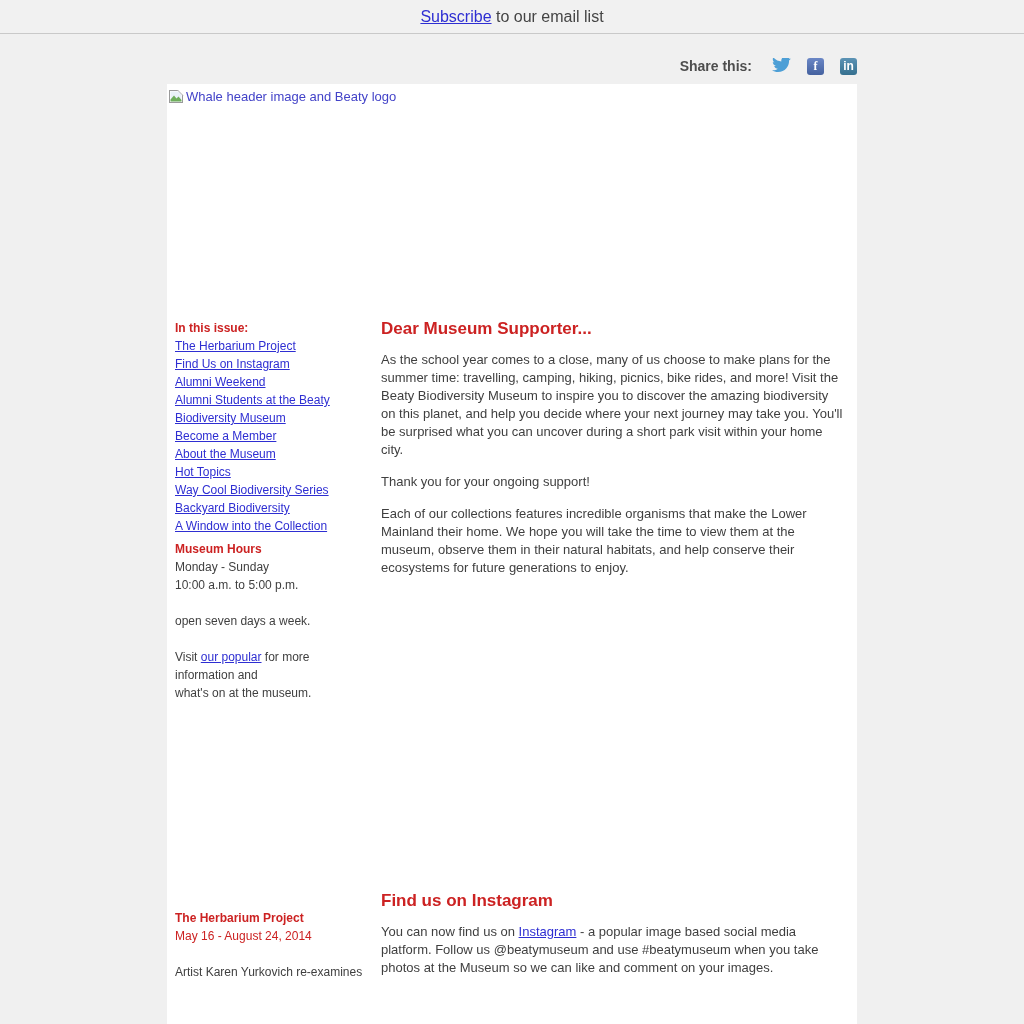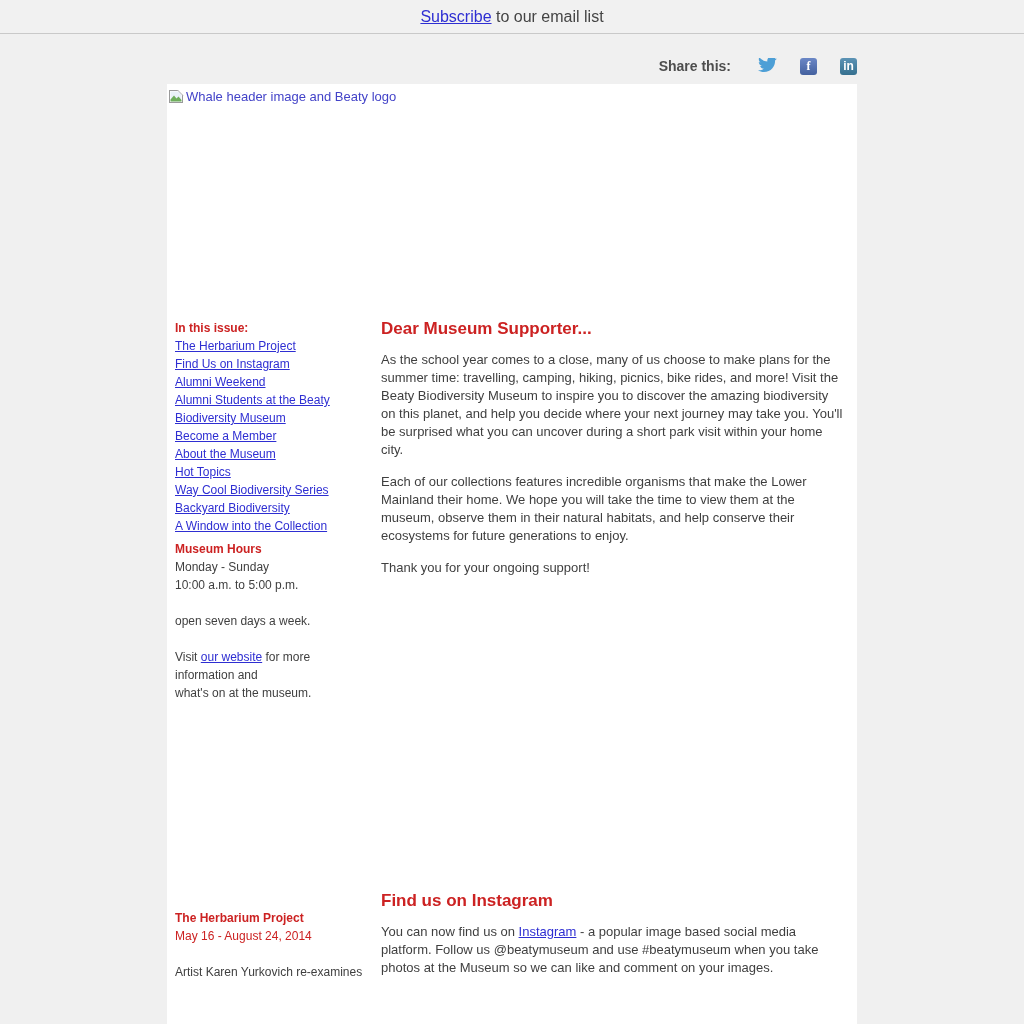--- a/index.html
+++ b/index.html
@@ -13,21 +13,21 @@
 
   
   .topbar {
     height:33px; background:#f1f1f1; border-bottom:1px solid #c9c9c9;
     text-align:center; line-height:33px; font-size:16px; color:#444;
   }
 
   
   .share-row {
     width:690px; margin:22px auto 8px auto; height:20px;
-    display:flex; align-items:center; justify-content:flex-end; gap:23px;
+    display:flex; align-items:center; justify-content:flex-end; gap:16px;
   }
   .share-label { font-size:14px; font-weight:bold; color:#4d4d4d; margin-right:4px; }
   .icon-sq {
     width:17px; height:17px; border-radius:3px; color:#fff;
     display:flex; align-items:center; justify-content:center;
     font-weight:bold; cursor:pointer;
   }
   .icon-fb { background:linear-gradient(#6b87c6,#44619f); font-size:12px; font-family:"Liberation Serif", serif; }
   .icon-li { background:linear-gradient(#5c93b5,#35708f); font-size:12px; }
   .icon-tw { cursor:pointer; display:flex; align-items:center; }
@@ -118,39 +118,39 @@
 
       <div class="red sb-head-mh">Museum Hours</div>
       <div>Monday - Sunday</div>
       <div>10:00 a.m. to 5:00 p.m.</div>
 
       <div class="sb-para">
         <div>open seven days a week.</div>
       </div>
 
       <div class="sb-para">
-        <div><span>Visit </span><a>our website</a><span> for more information and</span></div>
+        <div><span>Visit </span><a>our popular</a><span> for more information and</span></div>
         <div>what's on at the museum.</div>
       </div>
 
       <div class="sb-spacer"></div>
 
       <div class="red sb-head">The Herbarium Project</div>
       <div class="red">May 16 - August 24, 2014</div>
       <div class="sb-para">
         <div>Artist Karen Yurkovich re-examines</div>
 
       </div>
     </div>
 
     <div class="main">
       <h2>Dear Museum Supporter...</h2>
       <p>As the school year comes to a close, many of us choose to make plans for the summer time: travelling, camping, hiking, picnics, bike rides, and more! Visit the Beaty Biodiversity Museum to inspire you to discover the amazing biodiversity on this planet, and help you decide where your next journey may take you. You'll be surprised what you can uncover during a short park visit within your home city.</p>
+      <p>Thank you for your ongoing support!</p>
       <p>Each of our collections features incredible organisms that make the Lower Mainland their home. We hope you will take the time to view them at the museum, observe them in their natural habitats, and help conserve their ecosystems for future generations to enjoy.</p>
-      <p>Thank you for your ongoing support!</p>
 
       <div class="main-spacer"></div>
 
       <h2>Find us on Instagram</h2>
       <p><span>You can now find us on </span><a>Instagram</a><span> - a popular image based social media platform. Follow us @beatymuseum and use #beatymuseum when you take photos at the Museum so we can like and comment on your images.</span></p>
     </div>
 
   </div>
 </div>
 

